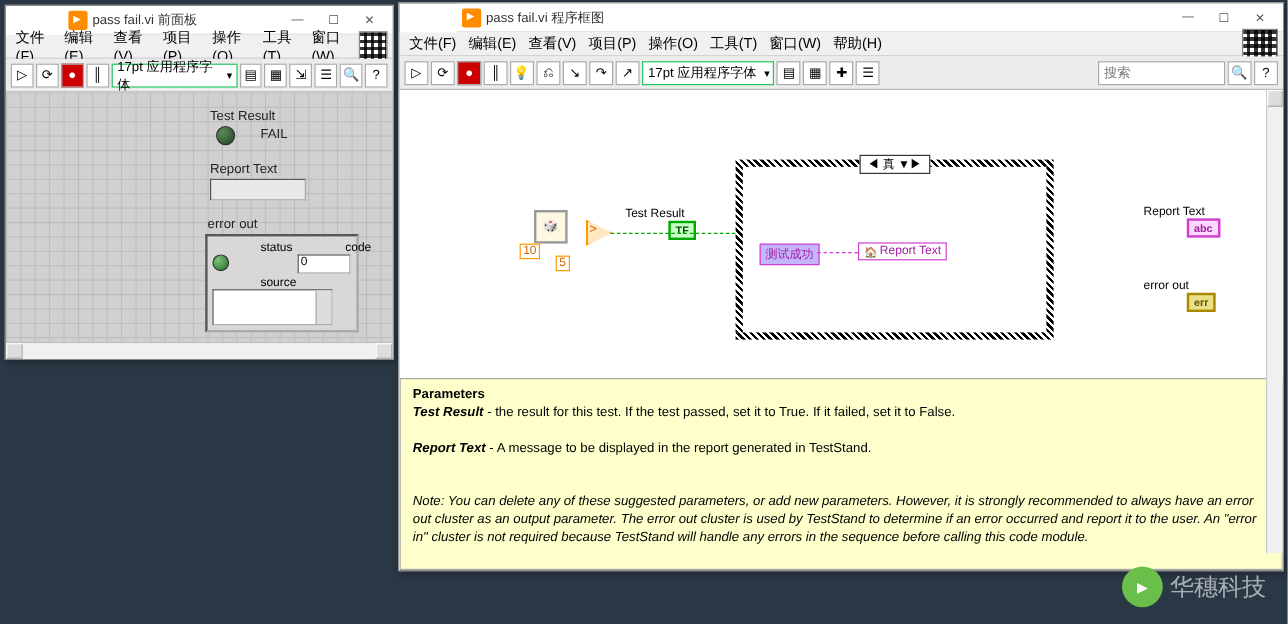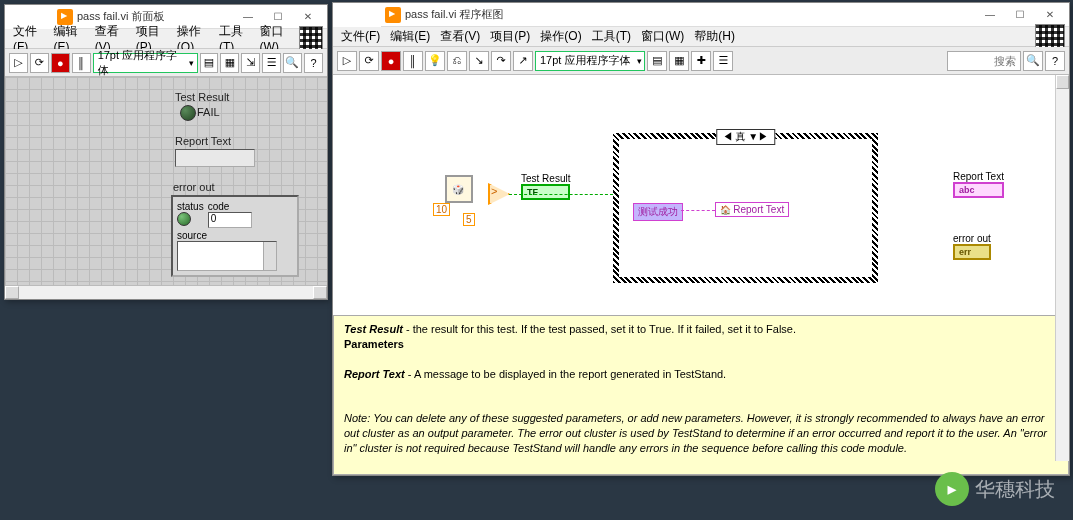--- a/index.html
+++ b/index.html
@@ -10,47 +10,47 @@
   .titlebar .lv-icon::after { content: "▶"; color: #fff; font-size: 8px; position: absolute; left: 4px; top: 2px; }
   .titlebar .title { font-size: 11px; flex: 1; color: #333; }
   .winbtns { display: flex; gap: 0; }
   .winbtn { width: 30px; height: 20px; display: flex; align-items: center; justify-content: center; font-size: 10px; color: #555; cursor: default; }
   .menubar { height: 20px; display: flex; padding: 2px 4px; font-size: 12px; align-items: center; gap: 2px; background: #f0f0f0; border-bottom: 1px solid #ccc; }
   .menubar span { padding: 1px 4px; cursor: default; }
   .toolbar { height: 28px; background: #ececec; display: flex; align-items: center; padding: 0 4px; gap: 2px; border-bottom: 1px solid #bbb; font-size: 11px; }
   .tbtn { width: 20px; height: 20px; border: 1px solid #aaa; background: #fff; display: flex; align-items: center; justify-content: center; font-size: 11px; cursor: default; }
   .fontsel { height: 20px; border: 1px solid #22c55e; background: #fff; padding: 0 14px 0 4px; font-size: 11px; display: flex; align-items: center; position: relative; }
   .fontsel::after { content: "▾"; position: absolute; right: 3px; font-size: 9px; }
-  .searchbox { height: 20px; border: 1px solid #aaa; background: #fff; padding: 0 4px; font-size: 11px; width: 74px; text-align: right; }
+  .searchbox { height: 20px; border: 1px solid #aaa; background: #fff; padding: 0 4px; font-size: 11px; width: 106px; }
   .vi-icon-corner { width: 30px; height: 26px; border: 1px solid #888; background: repeating-linear-gradient(90deg, #fff, #fff 3px, #333 3px, #333 6px), repeating-linear-gradient(0deg, #fff, #fff 3px, #333 3px, #333 6px); background-blend-mode: multiply; margin-left: auto; }
   
   
   #win-fp { left: 4px; top: 4px; width: 324px; height: 296px; }
   .fp-body { flex: 1; background: #d0d0d0; background-image: linear-gradient(#bbb 1px, transparent 1px), linear-gradient(90deg, #bbb 1px, transparent 1px); background-size: 12px 12px; position: relative; overflow: hidden; }
   .lbl { position: absolute; font-size: 11px; color: #222; }
   .led { position: absolute; width: 16px; height: 16px; border-radius: 50%; background: radial-gradient(circle at 30% 30%, #5a8a5a, #234523); border: 1px solid #333; }
   .txtind { position: absolute; background: #e8e8e8; border: 1px inset #aaa; width: 80px; height: 18px; }
   .cluster { position: absolute; background: #d8d8d8; border: 2px inset #aaa; padding: 4px; font-size: 11px; }
   .cluster .row { display: flex; gap: 4px; margin-bottom: 2px; }
-  .cluster .cell-lbl { font-size: 10px; }
+  .cluster .cell-lbl { font-size: 10px; margin-left: 40px; }
   .small-led { width: 14px; height: 14px; background: radial-gradient(circle at 30% 30%, #7ac47a, #2a6a2a); border-radius: 50%; border: 1px solid #333; }
   .numbox { width: 44px; height: 16px; background: #fff; border: 1px inset #aaa; font-size: 10px; padding: 0 2px; }
   .srcbox { width: 100px; height: 30px; background: #fff; border: 1px inset #aaa; position: relative; }
   .srcbox::after { content: ""; position: absolute; right: 0; top: 0; bottom: 0; width: 12px; background: #ddd; border-left: 1px solid #aaa; }
   .scrollbar-h { height: 14px; background: #e8e8e8; border-top: 1px solid #bbb; display: flex; }
   .sb-track { flex: 1; background: #f0f0f0; }
   .sb-btn { width: 14px; background: #ddd; border: 1px outset #fff; }
 
   
   #win-bd { left: 332px; top: 2px; width: 738px; height: 474px; }
   .bd-body { flex: 1; background: #fff; position: relative; overflow: hidden; }
   .case-struct { position: absolute; left: 280px; top: 58px; width: 265px; height: 150px; border: 6px solid; border-image: repeating-linear-gradient(45deg, #000, #000 2px, #fff 2px, #fff 4px) 6; background: #fff; }
   .case-sel { position: absolute; left: 50%; top: -10px; transform: translateX(-50%); background: #fff; border: 1px solid #333; padding: 0 6px; font-size: 10px; display: flex; align-items: center; gap: 3px; }
   .term { position: absolute; font-size: 10px; }
-  .term-box { border: 2px solid; padding: 1px 4px; font-size: 9px; font-weight: bold; }
+  .term-box { border: 2px solid; padding: 1px 4px; font-size: 9px; font-weight: bold; margin-left: 36px; }
   .term-green { border-color: #0a0; background: #c8ffc8; color: #050; }
   .term-magenta { border-color: #d040d0; background: #ffd8ff; color: #a020a0; }
   .term-yellow { border-color: #aa8800; background: #eae088; color: #665500; }
   .const-box { position: absolute; border: 1px solid #0066cc; background: #fff; font-size: 10px; padding: 0 2px; color: #0066cc; }
   .vi-node { position: absolute; width: 28px; height: 28px; border: 2px solid #999; background: #fff8e0; display: flex; align-items: center; justify-content: center; font-size: 10px; }
   .cmp-node { position: absolute; width: 22px; height: 22px; border: 2px solid #f90; background: #ffe8c0; clip-path: polygon(0 0, 100% 50%, 0 100%); }
   .str-const { position: absolute; border: 1px solid #d040d0; background: #c4b5fd; font-size: 10px; padding: 1px 4px; color: #a020a0; }
   .local-var { position: absolute; border: 1px solid #d040d0; background: #fff; font-size: 10px; padding: 1px 4px; display: flex; align-items: center; gap: 2px; }
   .local-var::before { content: "🏠"; font-size: 9px; }
   .wire { position: absolute; background: #0a0; height: 1px; }
@@ -100,21 +100,21 @@
     <div class="tbtn">▤</div>
     <div class="tbtn">▦</div>
     <div class="tbtn">⇲</div>
     <div class="tbtn">☰</div>
     <div class="tbtn">🔍</div>
     <div class="tbtn">?</div>
   </div>
   <div class="fp-body">
     <div class="lbl" style="left:170px;top:14px">Test Result</div>
     <div class="led" style="left:175px;top:28px"></div>
-    <div class="lbl" style="left:192px;top:29px">FAIL</div>
+    <div class="lbl" style="left:212px;top:29px">FAIL</div>
     <div class="lbl" style="left:170px;top:58px">Report Text</div>
     <div class="txtind" style="left:170px;top:72px"></div>
     <div class="lbl" style="left:168px;top:104px">error out</div>
     <div class="cluster" style="left:166px;top:118px;width:128px">
       <div class="row">
         <div>
           <div class="cell-lbl">status</div>
           <div class="small-led"></div>
         </div>
         <div>
@@ -199,22 +199,22 @@
     <div class="term" style="left:620px;top:96px">
       <div>Report Text</div>
       <div class="term-box term-magenta">abc</div>
     </div>
     <div class="term" style="left:620px;top:158px">
       <div>error out</div>
       <div class="term-box term-yellow">err</div>
     </div>
 
     <div class="params">
+      <div><b>Parameters</b></div>
       <div><i><b>Test Result</b></i><span> - the result for this test.  If the test passed, set it to True.  If it failed, set it to False.</span></div>
-      <div><b>Parameters</b></div>
       <br>
       <div><i><b>Report Text</b></i><span> - A message to be displayed in the report generated in TestStand.</span></div>
       <br>
       <br>
       <div><i>Note: You can delete any of these suggested parameters, or add new parameters.  However, it is strongly recommended to always have an error out cluster as an output parameter.  The error out cluster is used by TestStand to determine if an error occurred and report it to the user.  An "error in" cluster is not required because TestStand will handle any errors in the sequence before calling this code module.</i></div>
     </div>
     <div class="scroll-v">
       <div class="sb-btn"></div>
     </div>
   </div>

